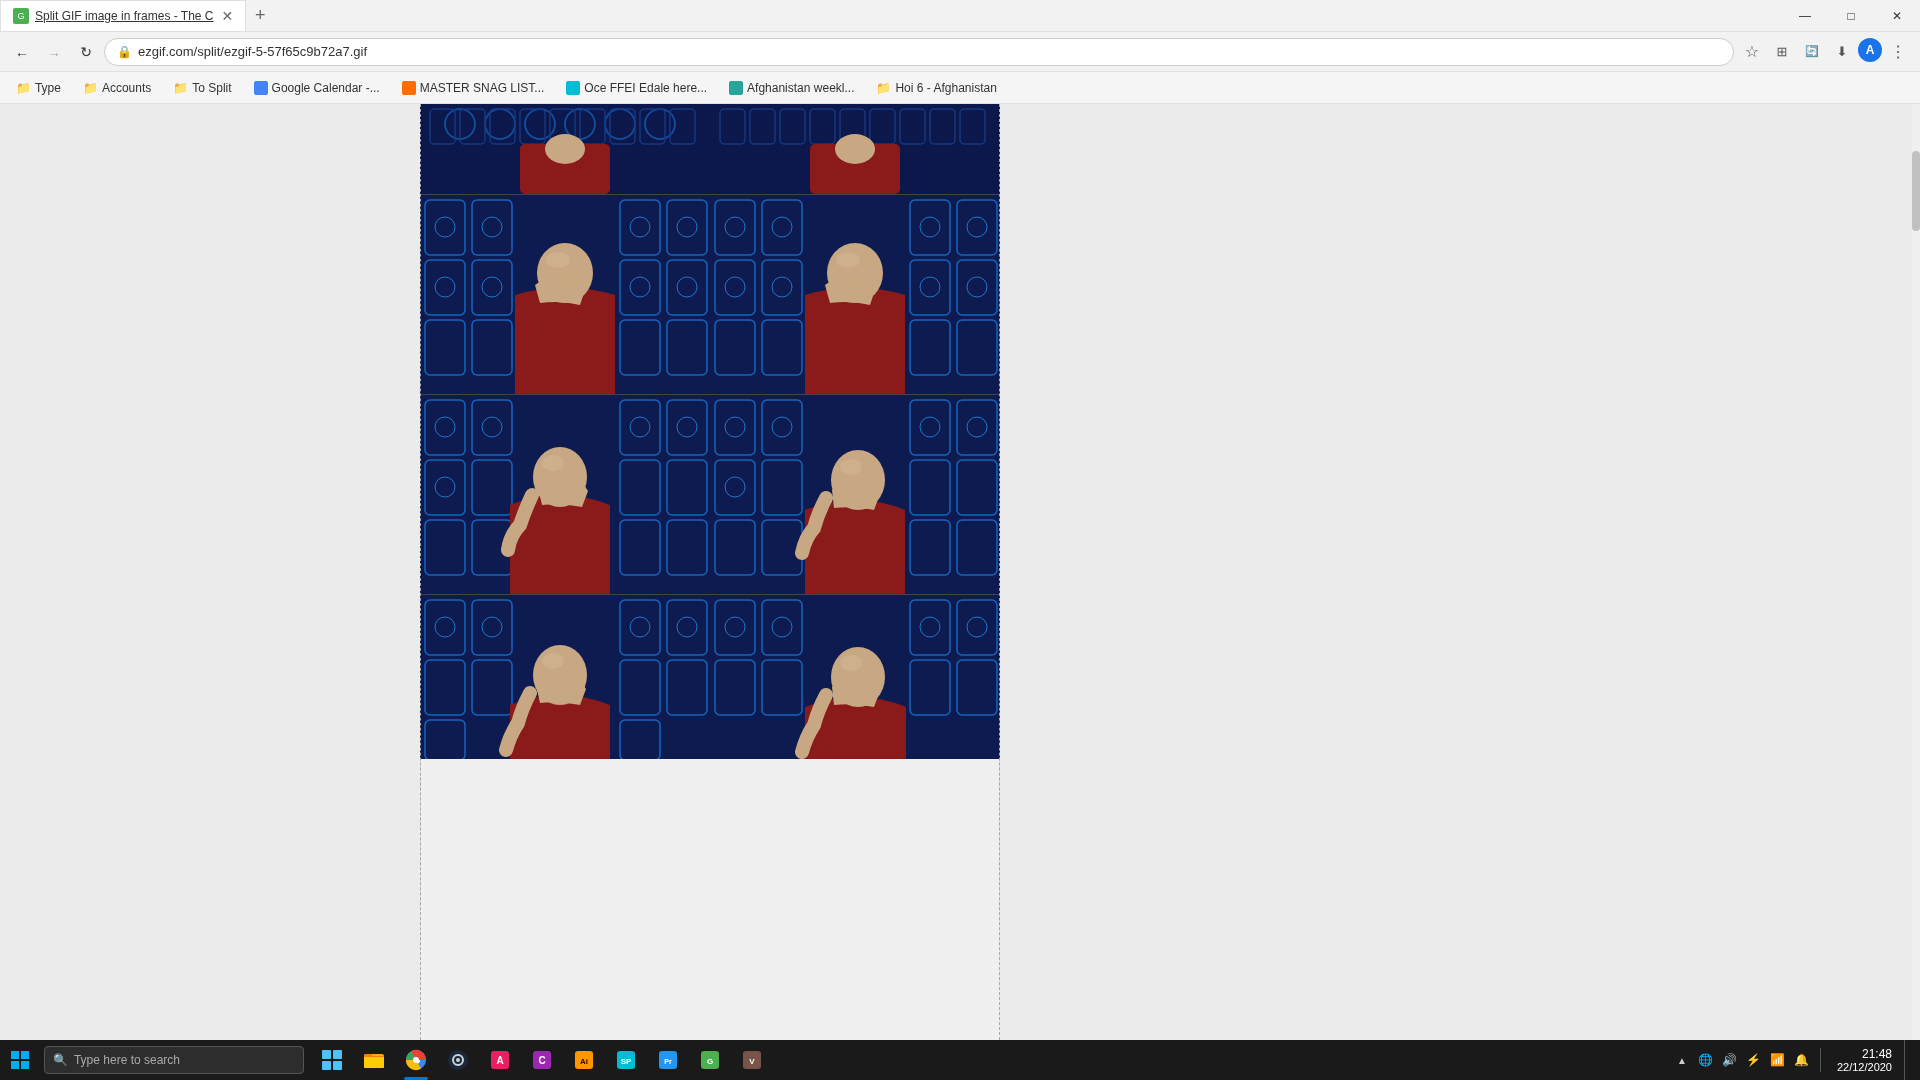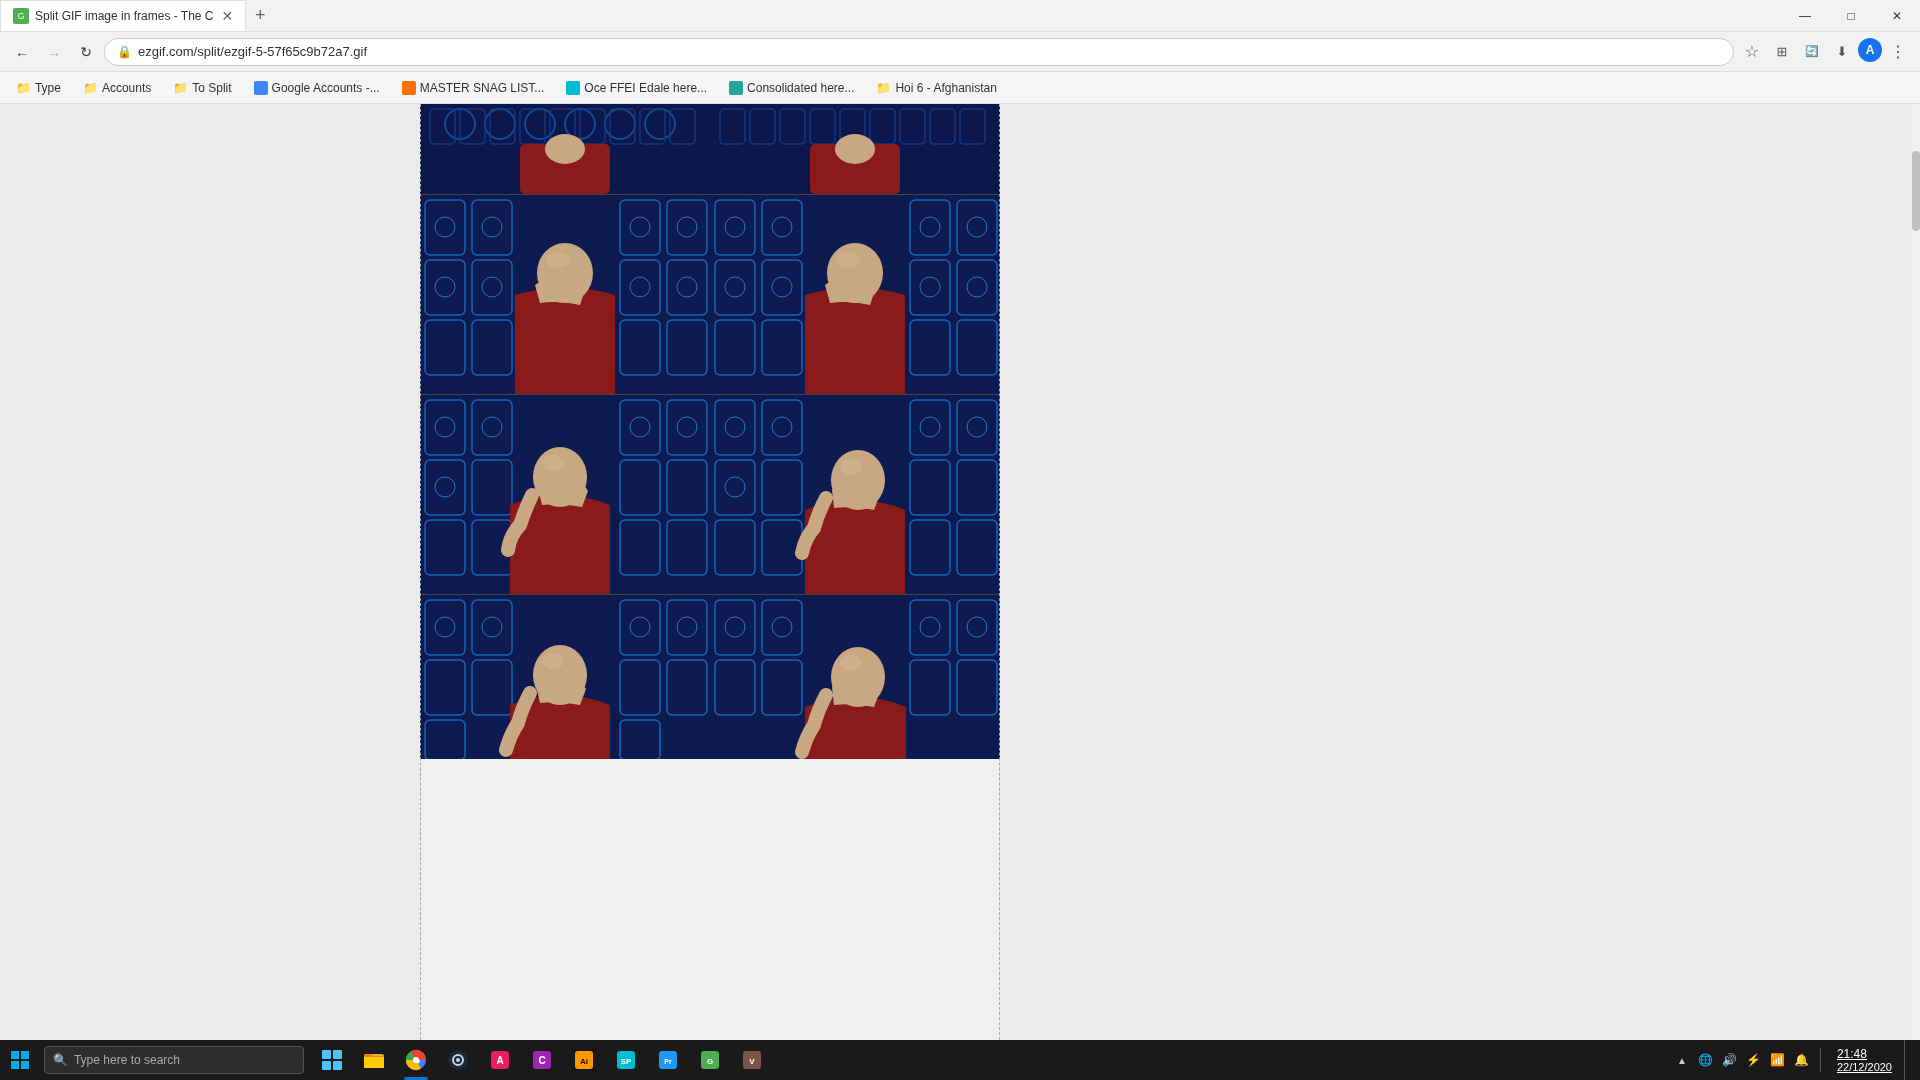--- a/index.html
+++ b/index.html
@@ -199,25 +199,25 @@
     }
     .systray-icons {
       display: flex; align-items: center; gap: 4px;
     }
     .systray-icon {
       width: 20px; height: 20px;
       display: flex; align-items: center; justify-content: center;
       font-size: 14px; color: #ccc; cursor: pointer;
     }
     .clock {
+      text-align: right;
       font-size: 11px;
       color: #fff;
       padding: 0 8px;
       cursor: pointer;
-      text-decoration: underline;
     }
     .clock .time { font-size: 12px; }
     .clock .date { font-size: 11px; }
 
     .separator {
       width: 1px; height: 24px;
       background: #555;
       margin: 0 4px;
     }
 
@@ -260,21 +260,21 @@
       border-right: 1px dashed #aaa;
     }
   </style>
 </head>
 <body>
 
 <div class="titlebar">
   <div class="tab-bar">
     <div class="tab-active">
       <span class="tab-favicon" style="background:#4CAF50;font-size:9px;color:#fff;display:flex;align-items:center;justify-content:center;">G</span>
-      <span style="font-size:12px;max-width:180px;overflow:hidden;white-space:nowrap;text-overflow:ellipsis;">Split GIF image in frames - The C</span>
+      <span style="font-size:12px;max-width:180px;overflow:hidden;white-space:nowrap;text-overflow:ellipsis;text-decoration:underline;">Split GIF image in frames - The C</span>
       <span class="tab-close">✕</span>
     </div>
     <div class="tab-new">+</div>
   </div>
   <div class="window-controls">
     <div class="win-btn">—</div>
     <div class="win-btn">□</div>
     <div class="win-btn win-close">✕</div>
   </div>
 </div>
@@ -305,33 +305,33 @@
   <div class="bookmark-item">
     <span style="color:#e8a000;margin-right:4px;">📁</span>
     <span>Accounts</span>
   </div>
   <div class="bookmark-item">
     <span style="color:#e8a000;margin-right:4px;">📁</span>
     <span>To Split</span>
   </div>
   <div class="bookmark-item">
     <span style="background:#4285f4;border-radius:2px;width:14px;height:14px;display:inline-block;margin-right:4px;vertical-align:middle;"></span>
-    <span>Google Accounts -...</span>
+    <span>Google Calendar -...</span>
   </div>
   <div class="bookmark-item">
     <span style="background:#ff6d00;border-radius:2px;width:14px;height:14px;display:inline-block;margin-right:4px;vertical-align:middle;"></span>
     <span>MASTER SNAG LIST...</span>
   </div>
   <div class="bookmark-item">
     <span style="background:#00bcd4;border-radius:2px;width:14px;height:14px;display:inline-block;margin-right:4px;vertical-align:middle;"></span>
     <span>Oce FFEI Edale here...</span>
   </div>
   <div class="bookmark-item">
     <span style="background:#26a69a;border-radius:2px;width:14px;height:14px;display:inline-block;margin-right:4px;vertical-align:middle;"></span>
-    <span>Consolidated here...</span>
+    <span>Afghanistan weekl...</span>
   </div>
   <div class="bookmark-item">
     <span style="color:#e8a000;margin-right:4px;">📁</span>
     <span>Hoi 6 - Afghanistan</span>
   </div>
 </div>
 
 <div class="page-layout" style="height: calc(1080px - 32px - 40px - 32px - 40px);">
 
   <div class="sidebar-left" style="width:420px; background:#ebebeb;"></div>

